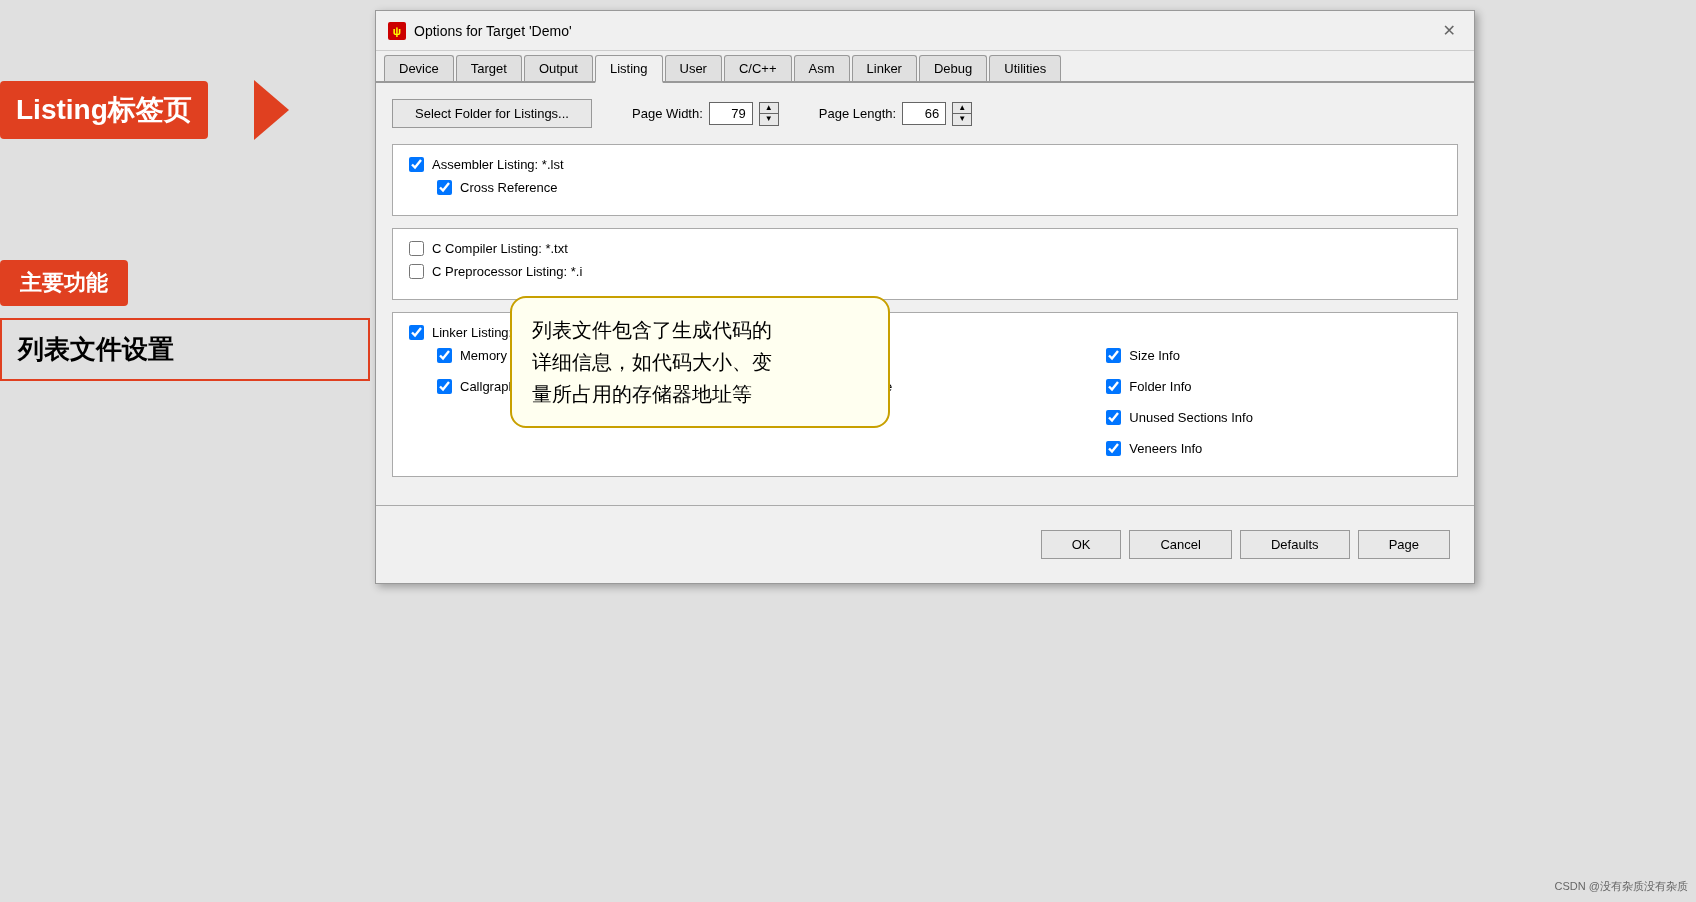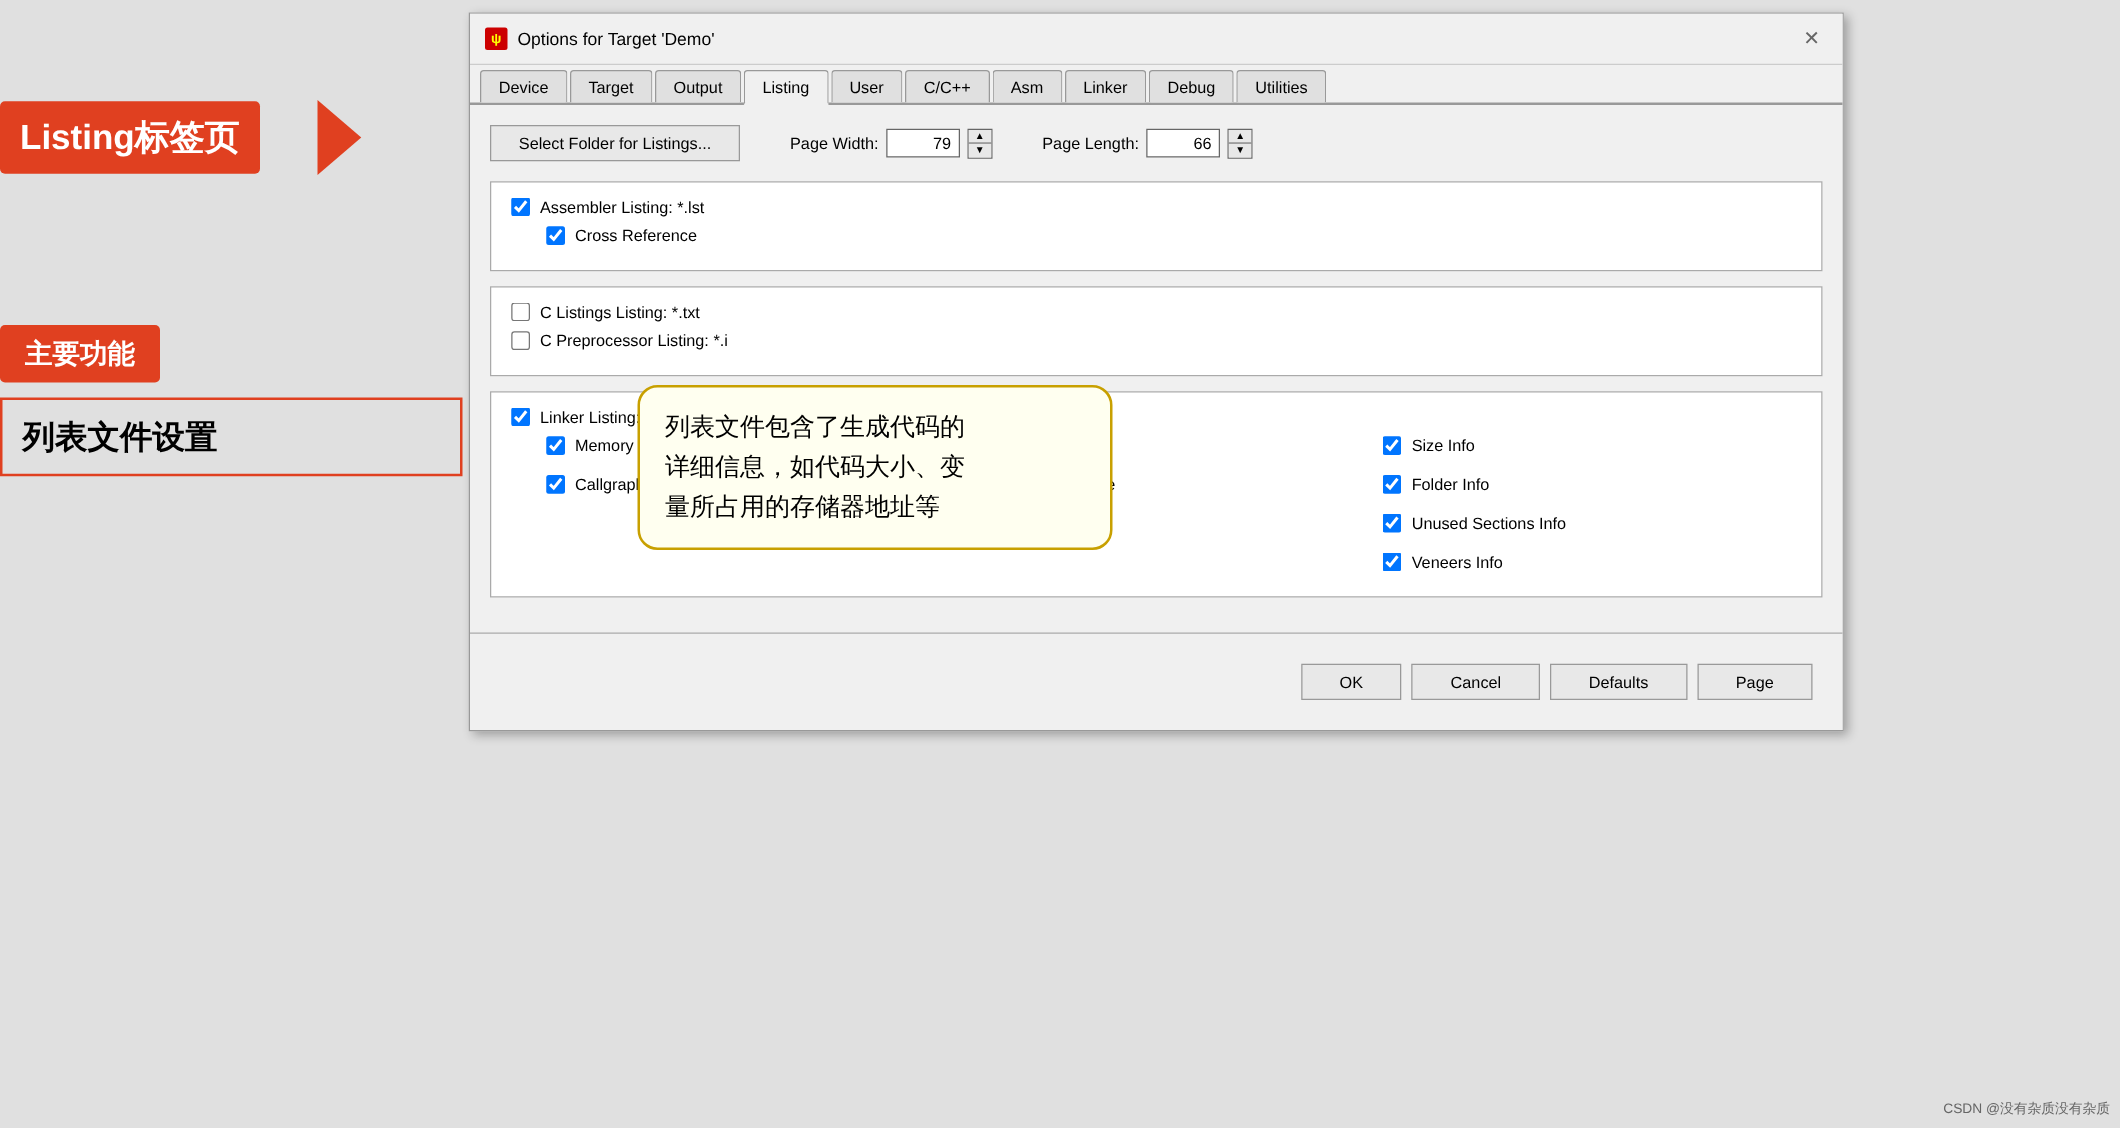--- a/index.html
+++ b/index.html
@@ -177,21 +177,21 @@
     }
 
     .spin-label {
       font-size: 13px;
     }
 
     .spin-input {
       border: 1px solid #666;
       background: white;
       padding: 3px 6px;
-      width: 59px;
+      width: 44px;
       font-size: 13px;
       text-align: right;
     }
 
     .spin-buttons {
       display: flex;
       flex-direction: column;
       border: 1px solid #666;
     }
 
@@ -256,21 +256,21 @@
       position: absolute;
       background: #fffff0;
       border: 2px solid #c8a000;
       border-radius: 16px;
       padding: 16px 20px;
       font-size: 20px;
       line-height: 1.6;
       color: #000;
       width: 380px;
       left: 510px;
-      top: 308px;
+      top: 296px;
       z-index: 10;
     }
 
     
     .bottom-bar {
       border-top: 1px solid #aaa;
       background: #f0f0f0;
       padding: 24px;
       display: flex;
       justify-content: flex-end;
@@ -364,21 +364,21 @@
       </div>
       <div class="checkbox-row indented">
         <input type="checkbox" checked="" style="">
         <span>Cross Reference</span>
       </div>
     </div>
 
     <div class="section-box">
       <div class="checkbox-row">
         <input type="checkbox" style="">
-        <span>C Listings Listing:  *.txt</span>
+        <span>C Compiler Listing:  *.txt</span>
       </div>
       <div class="checkbox-row">
         <input type="checkbox" style="">
         <span>C Preprocessor Listing:  *.i</span>
       </div>
     </div>
 
     <div class="section-box">
       <div class="checkbox-row">
         <input type="checkbox" checked="" style="">

